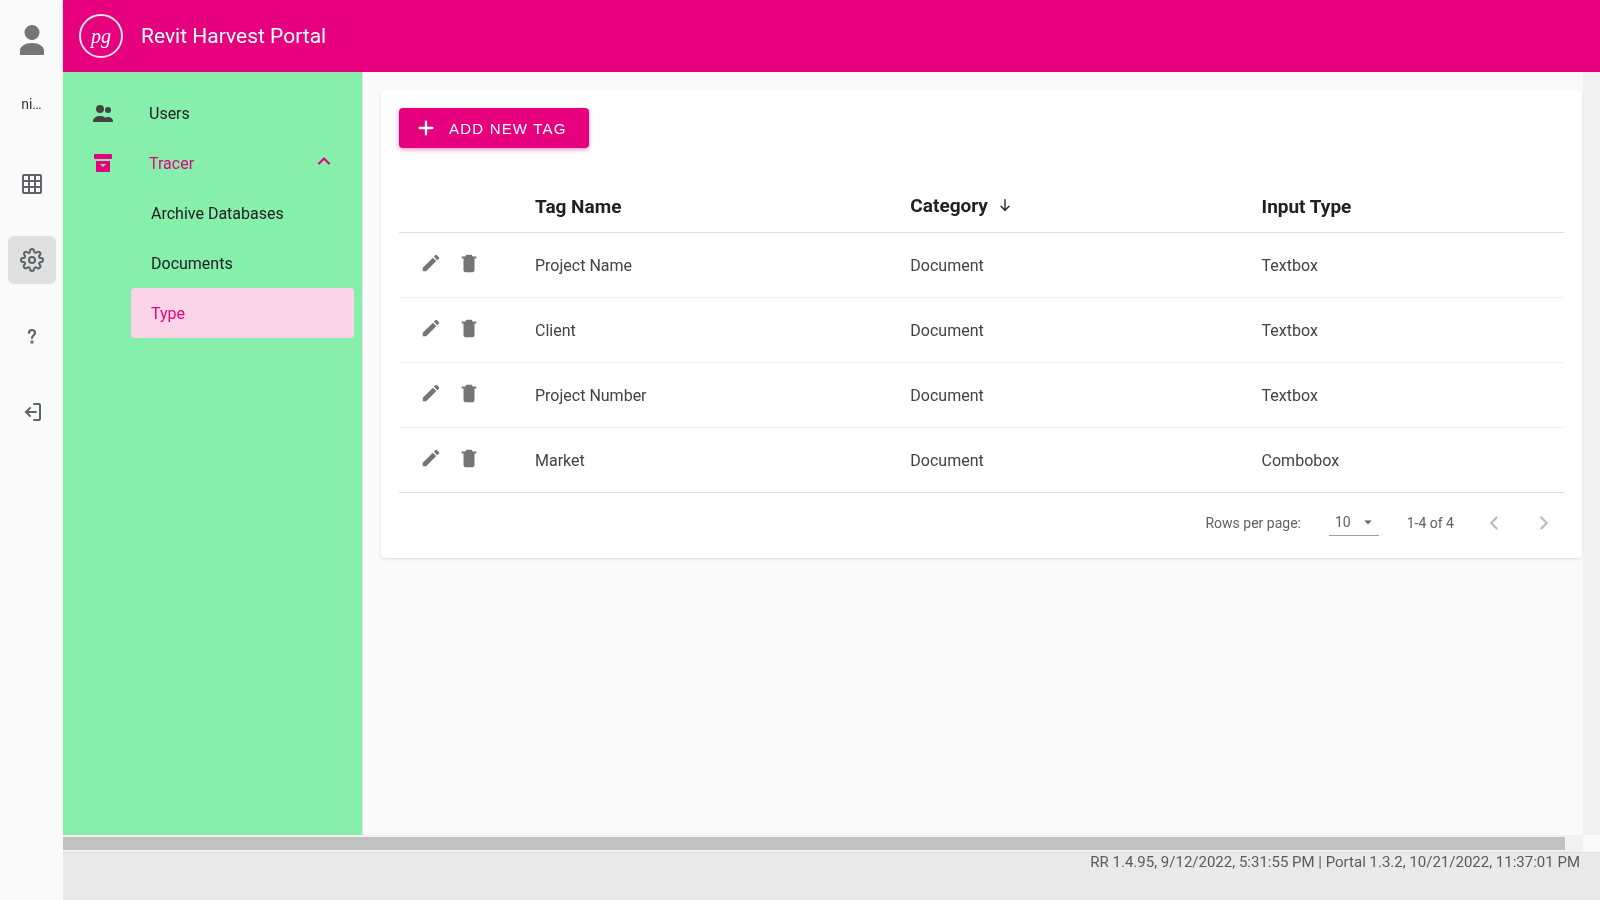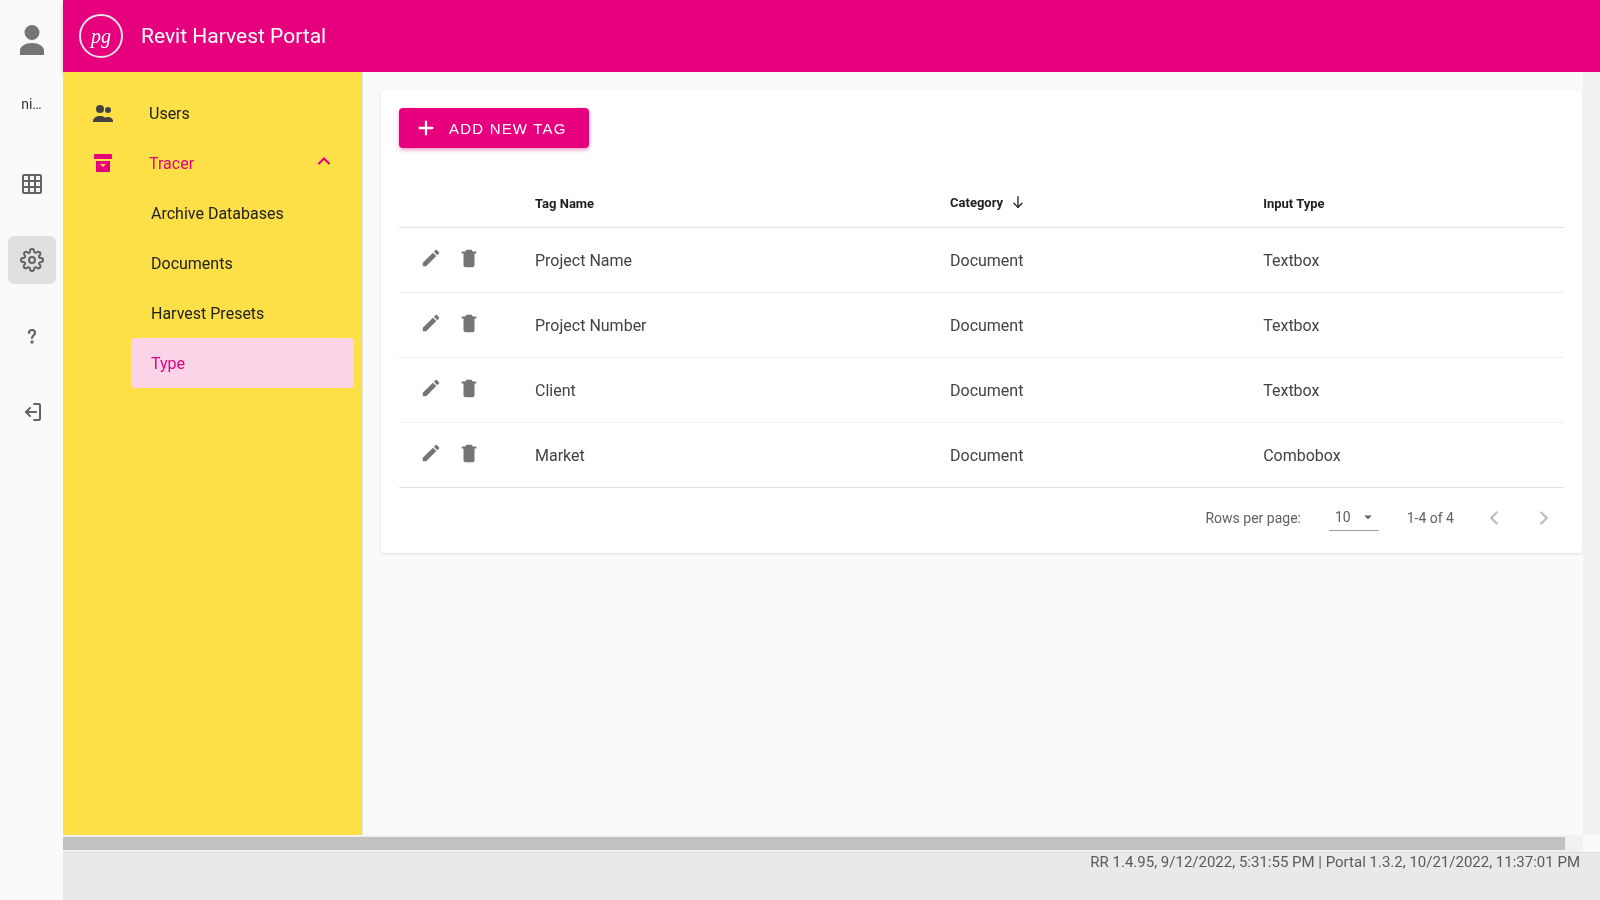--- a/index.html
+++ b/index.html
@@ -20,40 +20,40 @@
   
   
   .appbar { height:72px; background:#e6007e; display:flex; align-items:center; padding:0 16px; color:#fff; flex-shrink:0; box-shadow: 0 2px 4px rgba(0,0,0,0.2);}
   .appbar-logo { width:44px; height:44px; border:2px solid #e5e5e5; border-radius:50%; display:flex; align-items:center; justify-content:center; font-style:italic; font-weight:500; font-size:20px; margin-right:18px; font-family: Georgia, serif;}
   .appbar-title { font-size:21px; font-weight:400; }
   
   
   .body { flex:1; display:flex; overflow:hidden; position:relative;}
   
   
-  .sidebar { width:300px; background:#fde047; border-right:1px solid #e0e0e0; padding:16px 8px 16px 8px; flex-shrink:0; }
+  .sidebar { width:300px; background:#86efac; border-right:1px solid #e0e0e0; padding:16px 8px 16px 8px; flex-shrink:0; }
   .nav-item { display:flex; align-items:center; height:50px; padding:0 20px; color:#212121; font-size:16px; cursor:pointer; border-radius:4px;}
   .nav-item .nav-icon { width:24px; height:24px; margin-right:34px; display:flex; align-items:center; justify-content:center; color:#424242;}
   .nav-item.active { color:#e6007e; }
   .nav-item.active .nav-icon { color:#e6007e; }
   .nav-item .chevron { margin-left:auto; color:#e6007e;}
   .nav-sub { padding-left:60px; }
   .nav-sub .nav-item { padding-left:20px;}
   .nav-sub .nav-item.selected { background:#fbd4e7; color:#e6007e; }
   
   
   .content { flex:1; padding:18px; overflow:auto; background:#fafafa;}
   .card { background:#fff; border-radius:4px; box-shadow:0 1px 3px rgba(0,0,0,0.12); padding:18px; }
   
   .add-btn { background:#e6007e; color:#fff; border:none; border-radius:4px; height:40px; padding:0 22px 0 16px; font-size:15px; font-weight:500; letter-spacing:1.2px; display:inline-flex; align-items:center; cursor:pointer; box-shadow:0 2px 4px rgba(230,0,126,0.4);}
   .add-btn svg { width:22px; height:22px; margin-right:12px;}
   
   
   table { width:100%; border-collapse:collapse; margin-top:32px;}
-  thead th { text-align:left; font-size:13px; font-weight:700; color:#212121; padding:14px 16px; border-bottom:1px solid #e0e0e0;}
+  thead th { text-align:left; font-size:19px; font-weight:700; color:#212121; padding:14px 16px; border-bottom:1px solid #e0e0e0;}
   thead th.sorted { }
   thead th .sort-arrow { display:inline-block; margin-left:4px; vertical-align:middle;}
   tbody td { font-size:16px; color:#424242; padding:16px 16px; border-bottom:1px solid #eeeeee;}
   tbody tr:last-child td { border-bottom:1px solid #e0e0e0;}
   .action-cell { width:120px; white-space:nowrap;}
   .icon-btn { width:32px; height:32px; display:inline-flex; align-items:center; justify-content:center; color:#757575; cursor:pointer; margin-right:6px;}
   .icon-btn svg { width:22px; height:22px;}
   
   
   .pagination { display:flex; align-items:center; justify-content:flex-end; gap:28px; padding:16px 8px 4px; font-size:14px; color:#616161;}
@@ -147,23 +147,20 @@
                 <polyline points="6 15 12 9 18 15"></polyline>
               </svg>
           </span>
         </div>
         <div class="nav-sub">
           <div class="nav-item">
             <span>Archive Databases</span>
           </div>
           <div class="nav-item">
             <span>Documents</span>
-          </div>
-          <div class="nav-item">
-            <span>Harvest Presets</span>
           </div>
           <div class="nav-item selected">
             <span>Type</span>
           </div>
         </div>
       </div>
 
       <div class="content">
         <div class="card">
           <button class="add-btn">
@@ -209,35 +206,35 @@
                 <tr>
                   <td class="action-cell"><span class="icon-btn">
                       <span><svg viewBox="0 0 24 24" fill="currentColor">
                           <path d="M3 17.25V21h3.75L17.81 9.94l-3.75-3.75L3 17.25zM20.71 7.04a1 1 0 000-1.41l-2.34-2.34a1 1 0 00-1.41 0l-1.83 1.83 3.75 3.75 1.83-1.83z"></path>
                         </svg></span>
                     </span><span class="icon-btn">
                       <span><svg viewBox="0 0 24 24" fill="currentColor">
                           <path d="M6 7h12v13a2 2 0 01-2 2H8a2 2 0 01-2-2V7zm3-4h6l1 2h4v2H4V5h4l1-2z"></path>
                         </svg></span>
                     </span></td>
+                  <td>Client</td>
+                  <td>Document</td>
+                  <td>Textbox</td>
+                </tr>
+                <tr>
+                  <td class="action-cell"><span class="icon-btn">
+                      <span><svg viewBox="0 0 24 24" fill="currentColor">
+                          <path d="M3 17.25V21h3.75L17.81 9.94l-3.75-3.75L3 17.25zM20.71 7.04a1 1 0 000-1.41l-2.34-2.34a1 1 0 00-1.41 0l-1.83 1.83 3.75 3.75 1.83-1.83z"></path>
+                        </svg></span>
+                    </span><span class="icon-btn">
+                      <span><svg viewBox="0 0 24 24" fill="currentColor">
+                          <path d="M6 7h12v13a2 2 0 01-2 2H8a2 2 0 01-2-2V7zm3-4h6l1 2h4v2H4V5h4l1-2z"></path>
+                        </svg></span>
+                    </span></td>
                   <td>Project Number</td>
-                  <td>Document</td>
-                  <td>Textbox</td>
-                </tr>
-                <tr>
-                  <td class="action-cell"><span class="icon-btn">
-                      <span><svg viewBox="0 0 24 24" fill="currentColor">
-                          <path d="M3 17.25V21h3.75L17.81 9.94l-3.75-3.75L3 17.25zM20.71 7.04a1 1 0 000-1.41l-2.34-2.34a1 1 0 00-1.41 0l-1.83 1.83 3.75 3.75 1.83-1.83z"></path>
-                        </svg></span>
-                    </span><span class="icon-btn">
-                      <span><svg viewBox="0 0 24 24" fill="currentColor">
-                          <path d="M6 7h12v13a2 2 0 01-2 2H8a2 2 0 01-2-2V7zm3-4h6l1 2h4v2H4V5h4l1-2z"></path>
-                        </svg></span>
-                    </span></td>
-                  <td>Client</td>
                   <td>Document</td>
                   <td>Textbox</td>
                 </tr>
                 <tr>
                   <td class="action-cell"><span class="icon-btn">
                       <span><svg viewBox="0 0 24 24" fill="currentColor">
                           <path d="M3 17.25V21h3.75L17.81 9.94l-3.75-3.75L3 17.25zM20.71 7.04a1 1 0 000-1.41l-2.34-2.34a1 1 0 00-1.41 0l-1.83 1.83 3.75 3.75 1.83-1.83z"></path>
                         </svg></span>
                     </span><span class="icon-btn">
                       <span><svg viewBox="0 0 24 24" fill="currentColor">

